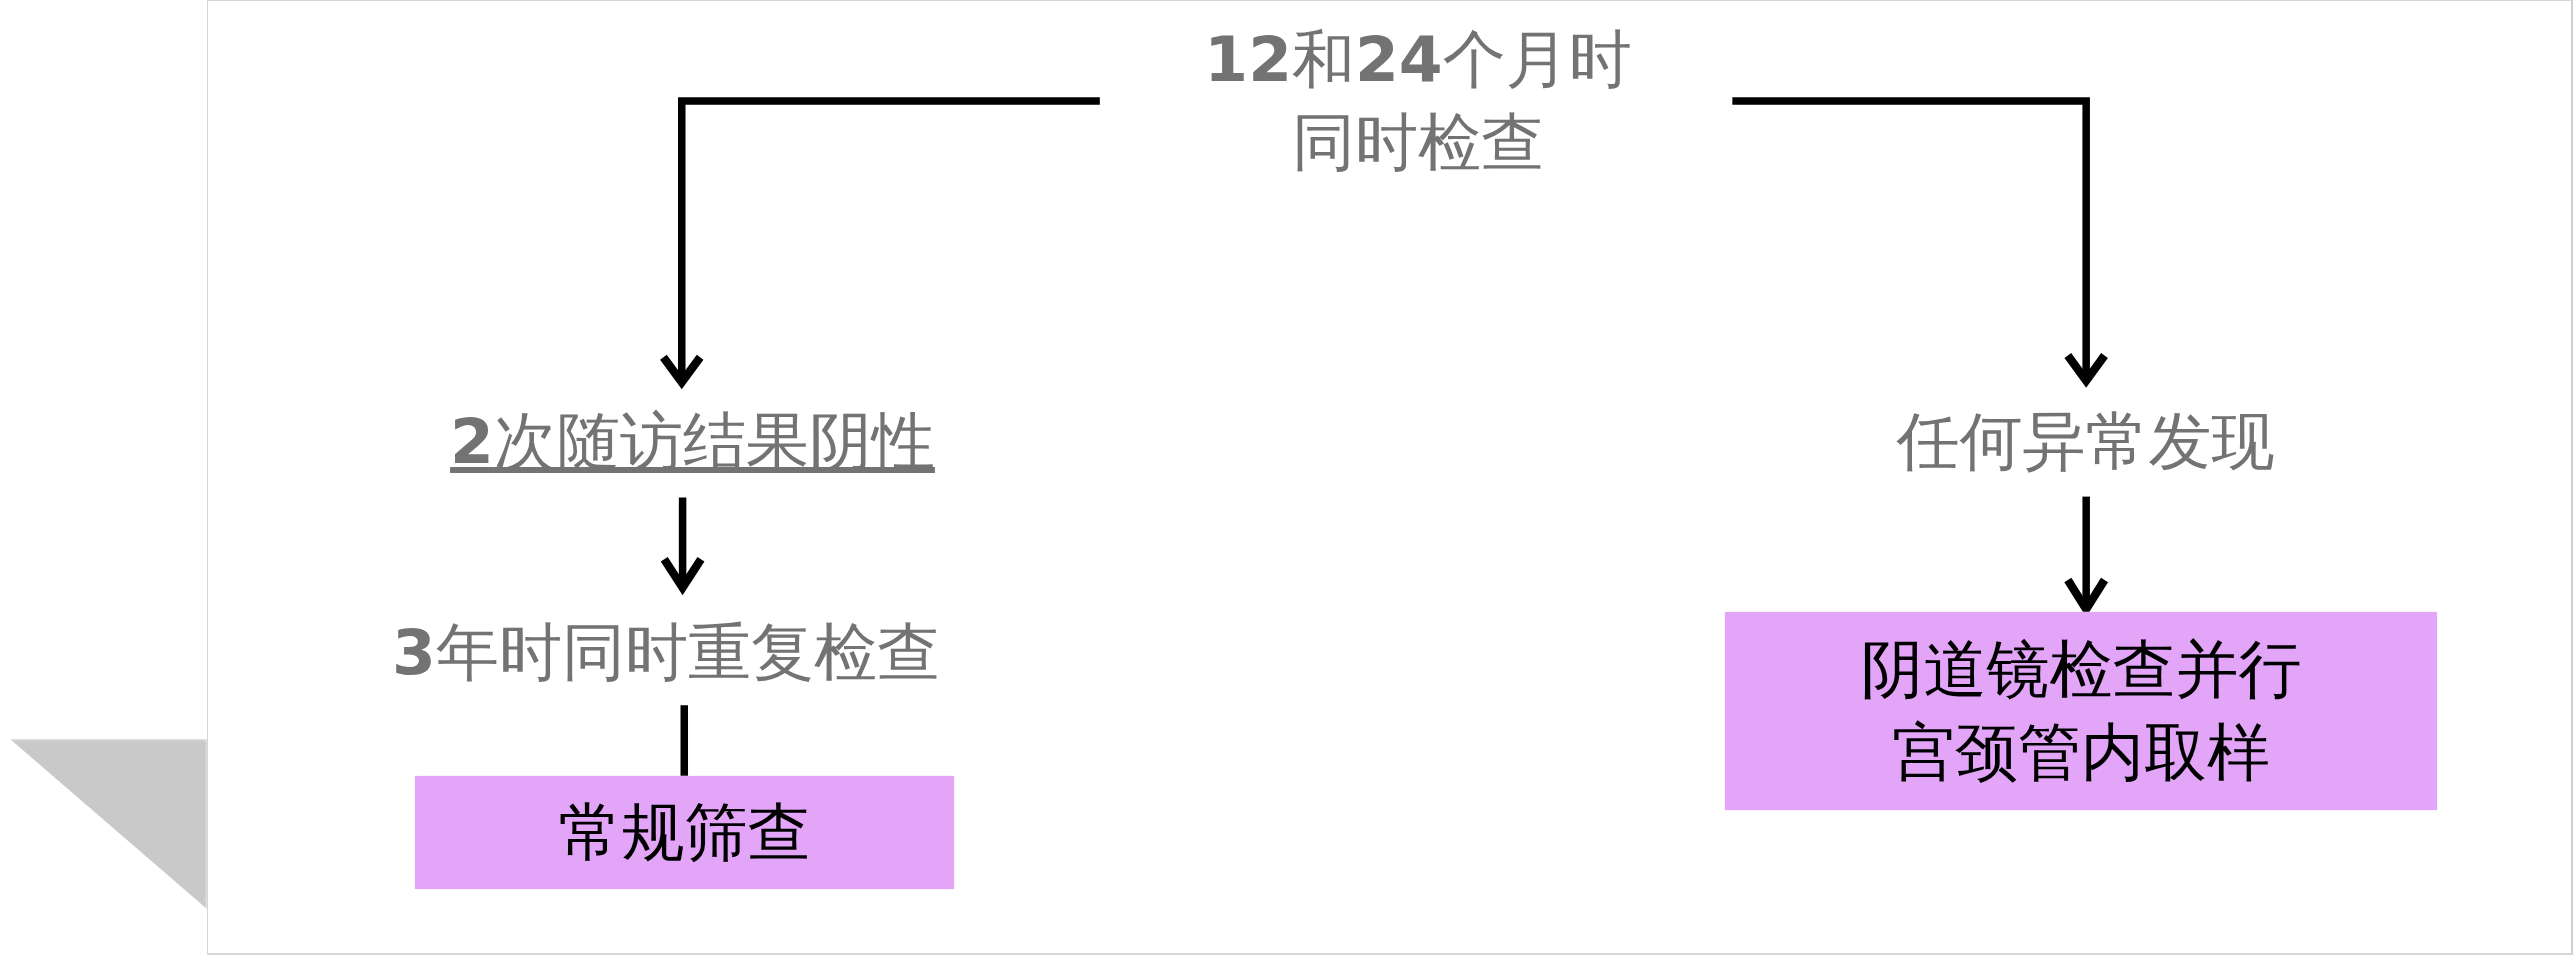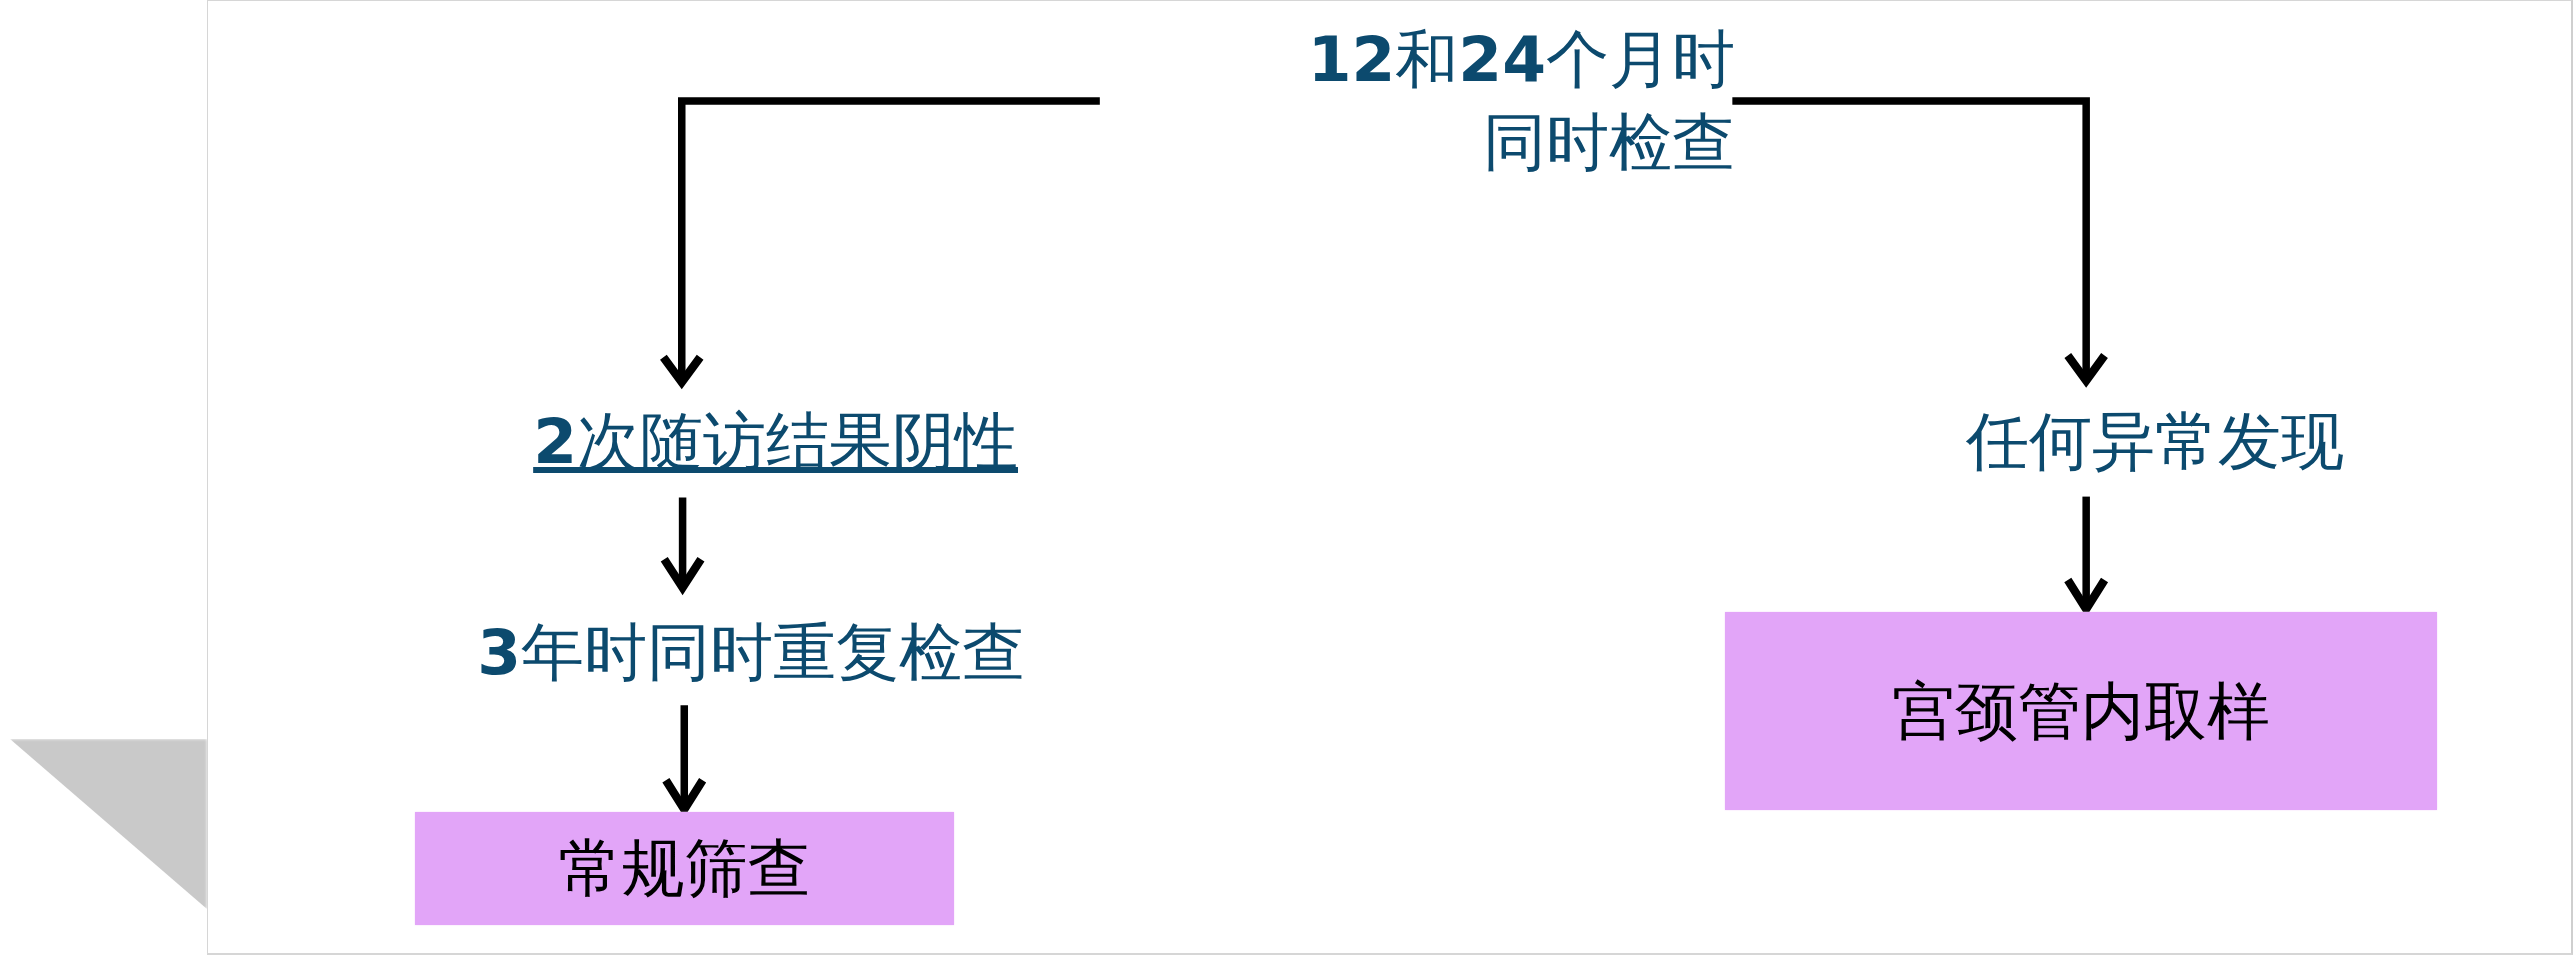--- a/index.html
+++ b/index.html
@@ -40,25 +40,25 @@
     .connectors {
       position: absolute;
       left: 0;
       top: 0;
       width: 2576px;
       height: 969px;
       pointer-events: none;
     }
     .label {
       position: absolute;
-      color: #0c4a6e;
+      color: #737373;
       font-size: 63px;
       line-height: 77px;
       white-space: nowrap;
-      text-align: right;
+      text-align: center;
     }
     .label .num {
       font-weight: bold;
     }
     .title {
       left: 1101px;
       top: 18.4px;
       width: 634px;
       font-size: 63px;
       line-height: 83px;
@@ -115,20 +115,21 @@
 </div>
 
 <div class="label" style="left:1827px; top:403px; width:517px;">
   <span>任何异常发现</span>
 </div>
 
 <div class="label" style="left:307px; top:614px; width:718px;">
   <span class="num">3</span><span>年时同时重复检查</span>
 </div>
 
-<div class="box" style="left:415px; top:812px; width:539px; height:113px;">
+<div class="box" style="left:415px; top:776px; width:539px; height:113px;">
   <span>常规筛查</span>
 </div>
 
 <div class="box" style="left:1725px; top:612px; width:712px; height:198px; flex-direction:column;">
+  <div>阴道镜检查并行</div>
   <div>宫颈管内取样</div>
 </div>
 
 
 </body></html>

